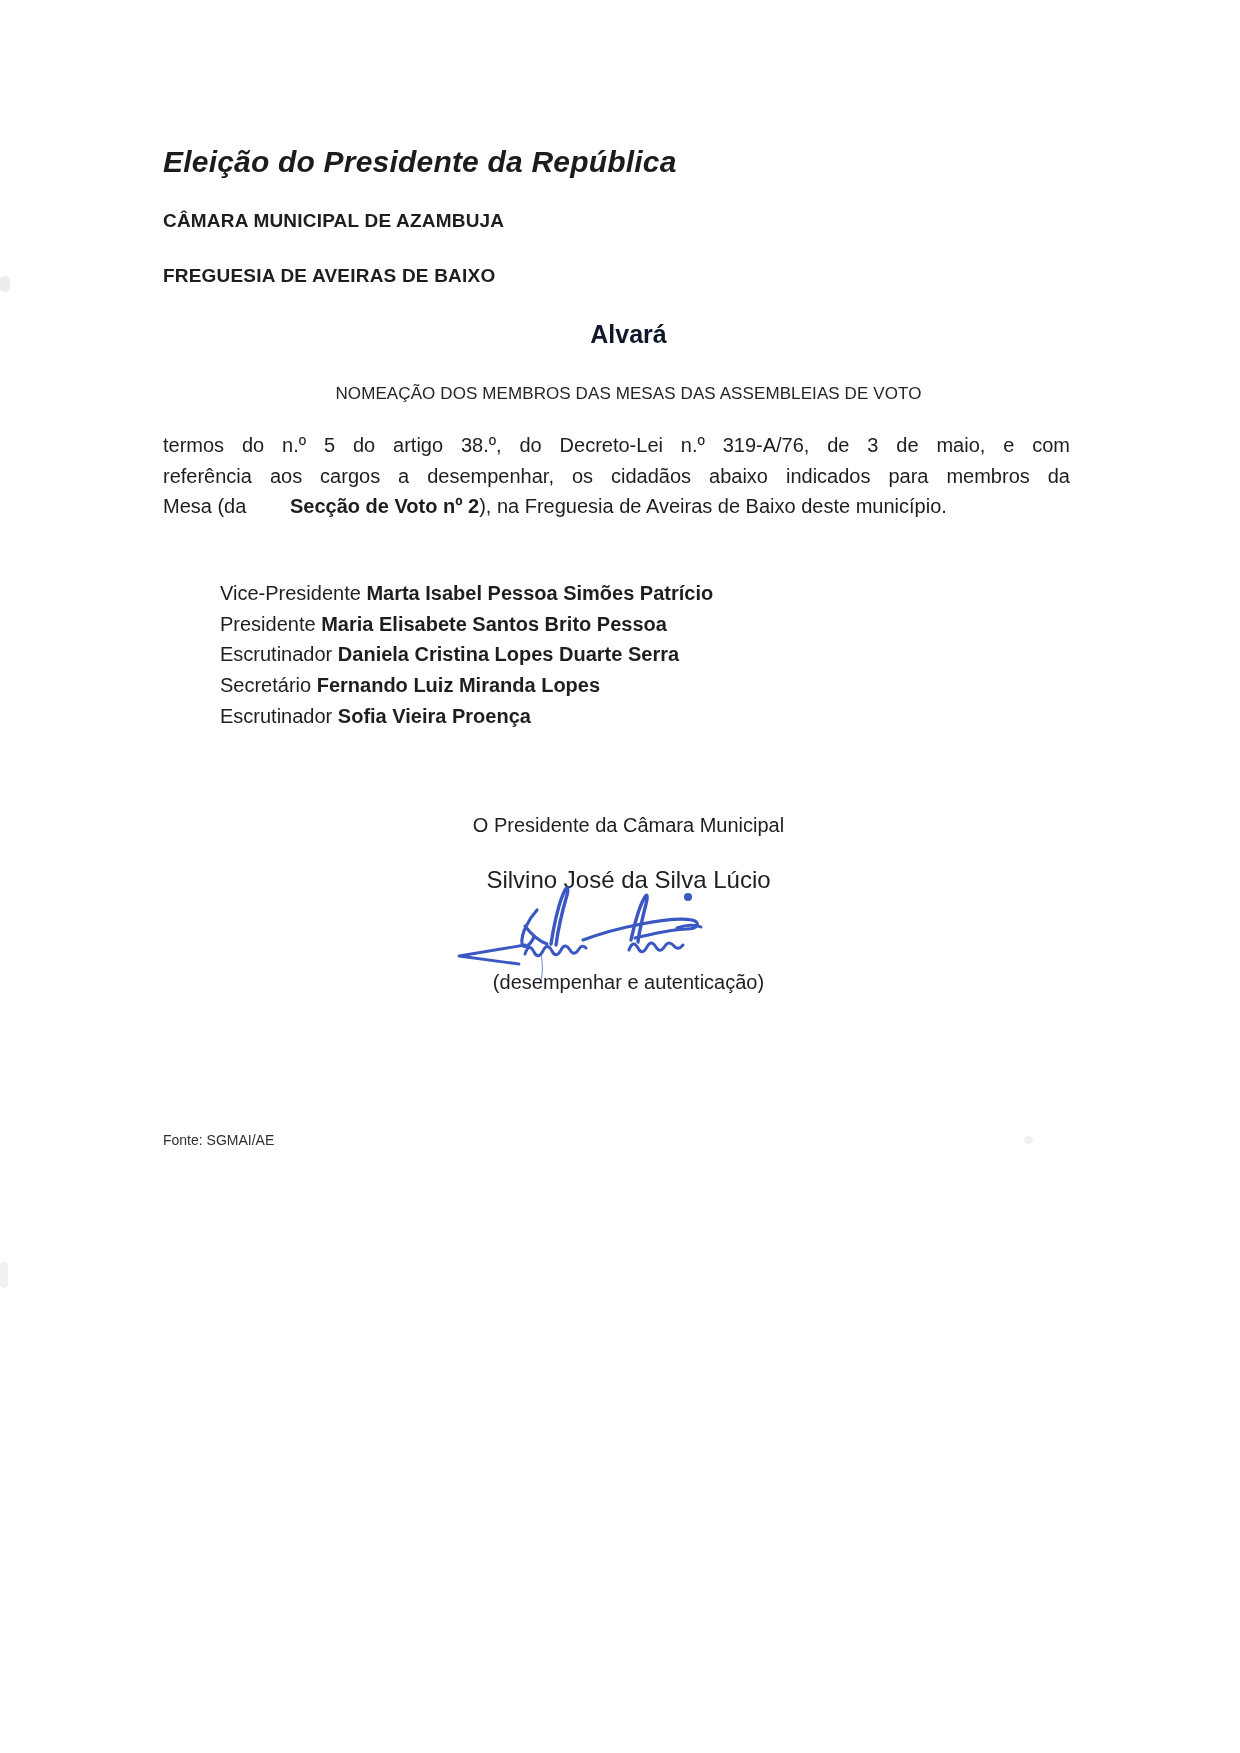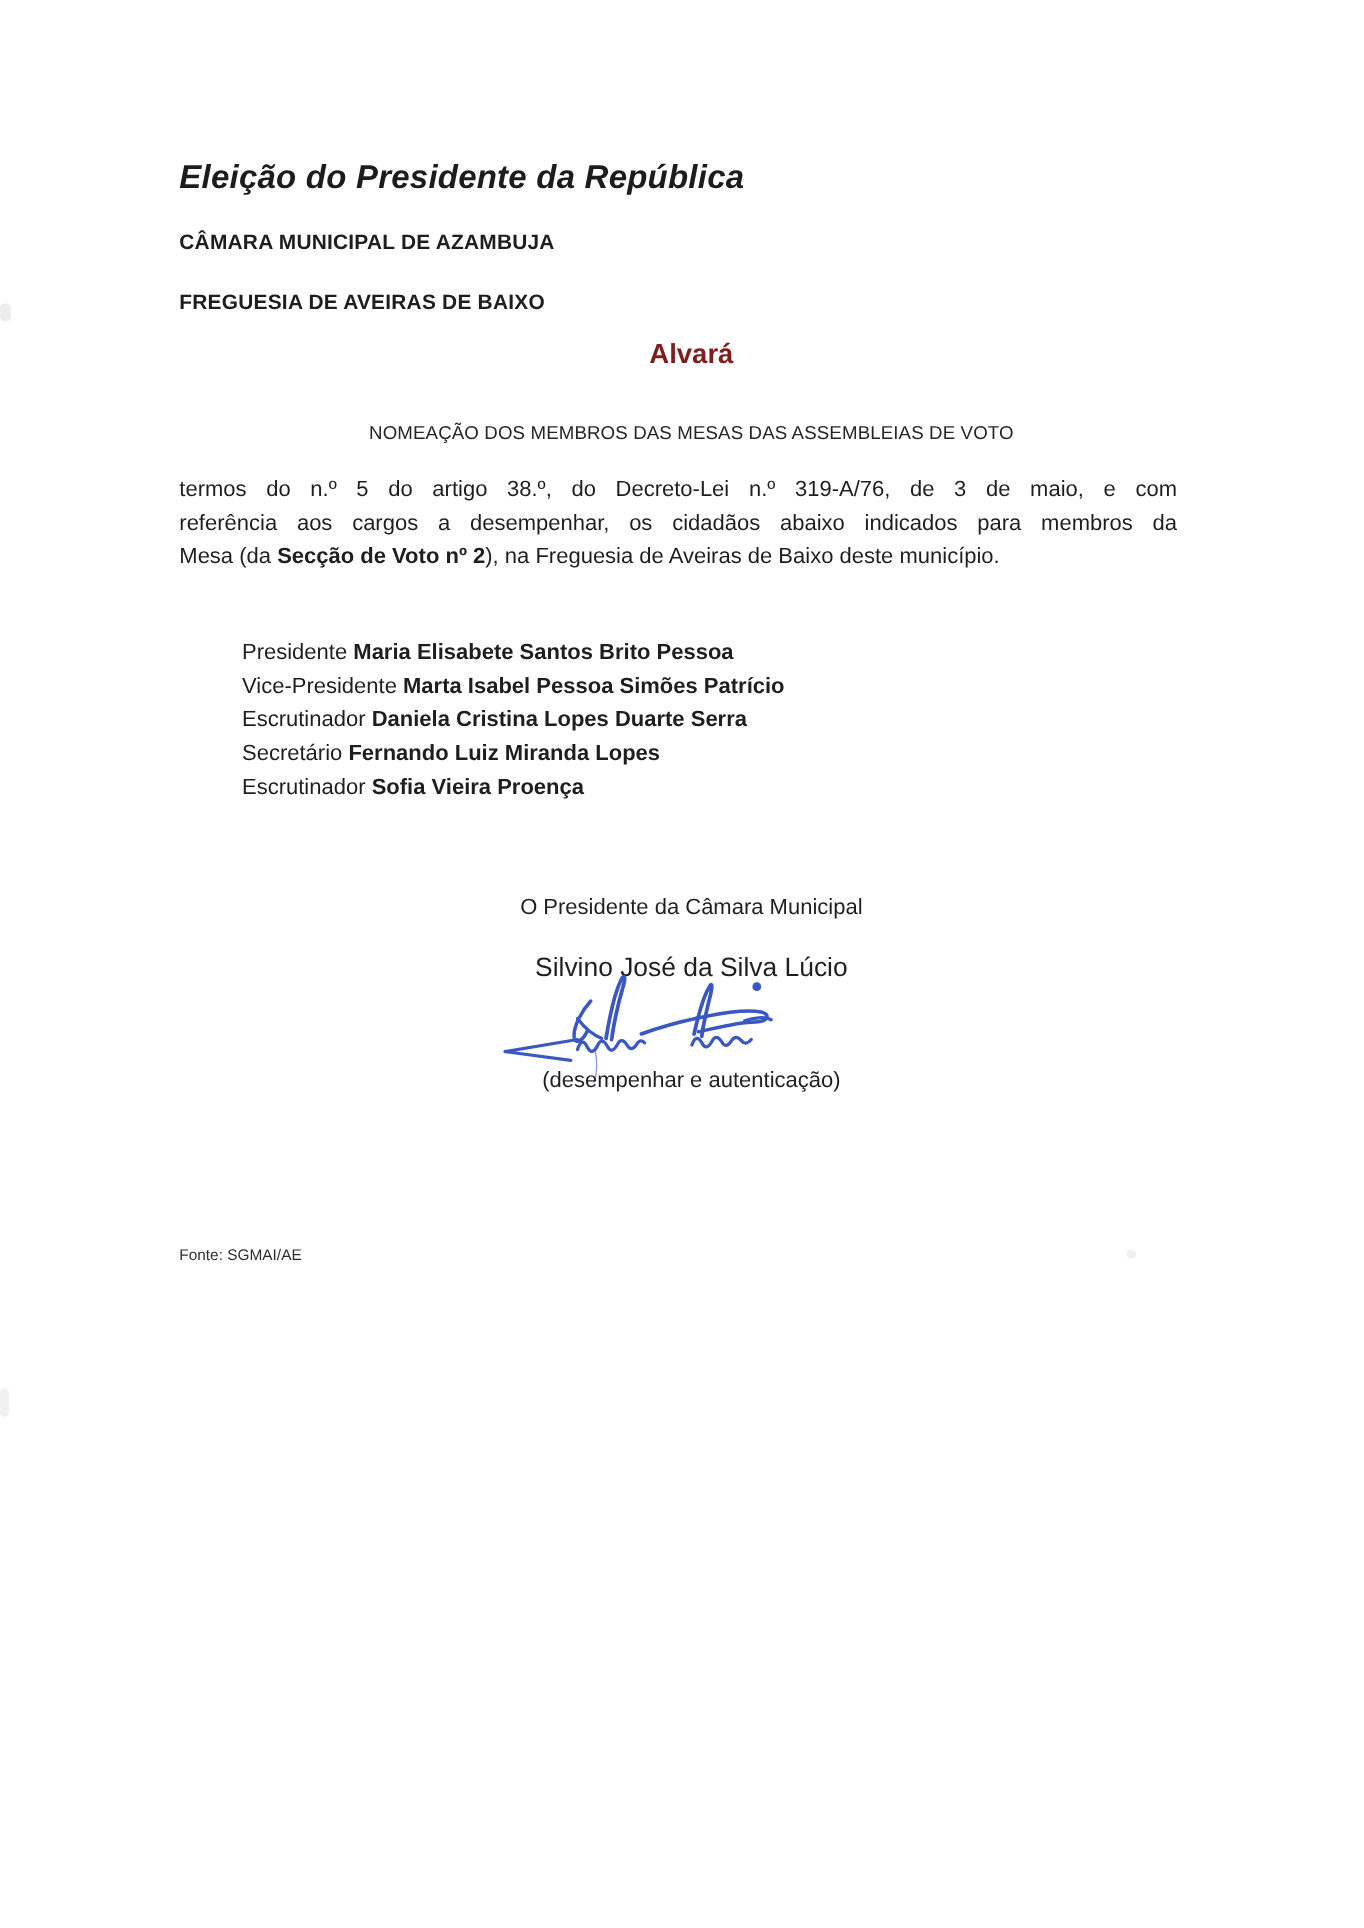--- a/index.html
+++ b/index.html
@@ -38,24 +38,24 @@
     font-weight: bold;
     letter-spacing: 0.2px;
     color: #1e1e1e;
   }
   .org-1 { top: 210px; }
   .org-2 { top: 265px; }
 
   .centered { text-align: center; left: 12px; }
 
   .doc-type {
-    top: 308px;
+    top: 320px;
     font-size: 25px;
     font-weight: bold;
-    color: #7f1d1d;
+    color: #0f172a;
   }
   .doc-subtitle {
     top: 384px;
     font-size: 17px;
     font-weight: normal;
     letter-spacing: 0.1px;
     color: #252525;
   }
 
   .body-para {
@@ -65,21 +65,21 @@
     color: #1e1e1e;
   }
   .para-line {
     text-align: justify;
     text-align-last: justify;
   }
   .para-line.last {
     text-align: left;
     text-align-last: left;
   }
-  .bold-run { font-weight: bold; }
+  .bold-run { font-weight: bold; margin-left: 38px; }
 
   .members-list {
     top: 578px;
     padding-left: 57px;
     font-size: 20px;
     line-height: 30.7px;
     color: #1e1e1e;
   }
   .member-name { font-weight: bold; }
 
@@ -138,26 +138,26 @@
     <div class="abs centered doc-subtitle">NOMEAÇÃO DOS MEMBROS DAS MESAS DAS ASSEMBLEIAS DE VOTO</div>
 
     <div class="abs body-para">
       <div class="para-line">termos do n.º 5 do artigo 38.º, do Decreto-Lei n.º 319-A/76, de 3 de maio, e com</div>
       <div class="para-line">referência aos cargos a desempenhar, os cidadãos abaixo indicados para membros da</div>
       <div class="para-line last"><span>Mesa (da </span><span class="bold-run">Secção de Voto nº 2</span><span>), na Freguesia de Aveiras de Baixo deste município.</span></div>
     </div>
 
     <div class="abs members-list">
       <div>
+        <span>Vice-Presidente</span>
+        <span class="member-name">Marta Isabel Pessoa Simões Patrício</span>
+      </div>
+      <div>
         <span>Presidente</span>
         <span class="member-name">Maria Elisabete Santos Brito Pessoa</span>
-      </div>
-      <div>
-        <span>Vice-Presidente</span>
-        <span class="member-name">Marta Isabel Pessoa Simões Patrício</span>
       </div>
       <div>
         <span>Escrutinador</span>
         <span class="member-name">Daniela Cristina Lopes Duarte Serra</span>
       </div>
       <div>
         <span>Secretário</span>
         <span class="member-name">Fernando Luiz Miranda Lopes</span>
       </div>
       <div>

